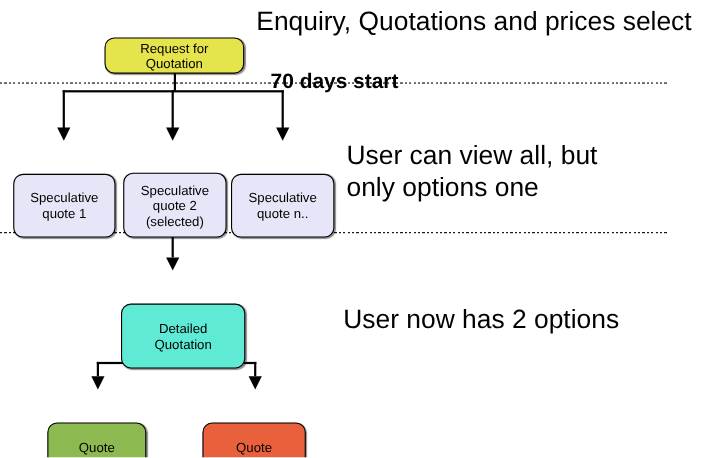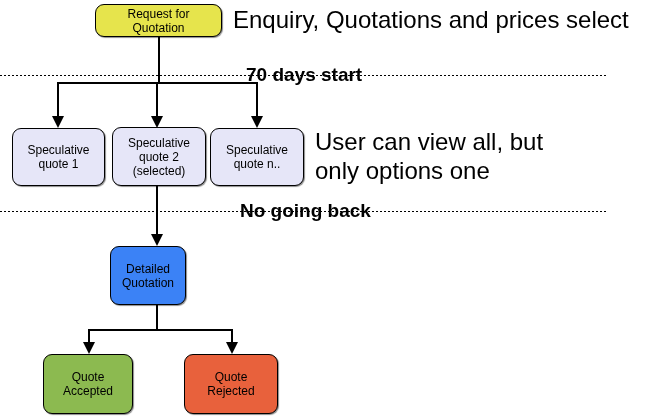--- a/index.html
+++ b/index.html
@@ -19,20 +19,21 @@
     border-radius: 9px;
     box-shadow: 1px 1px 1px rgba(0,0,0,0.45);
     display: flex;
     align-items: center;
     justify-content: center;
     text-align: center;
     font-size: 12px;
     line-height: 14px;
     white-space: pre-line;
     box-sizing: border-box;
+    margin-top: 30px;
   }
   
   .line { position: absolute; background: #000; }
   .line.v { width: 2px; }
   .line.h { height: 2px; }
   
   .arrow {
     position: absolute;
     width: 0; height: 0;
     border-left: 6px solid transparent;
@@ -95,29 +96,29 @@
   <div class="node" style="left: 12px; top: 128px; width: 93px; height: 58px; background-color: rgb(230, 230, 248);">Speculative
 quote 1</div>
 
   <div class="node" style="left: 112px; top: 127px; width: 94px; height: 59px; background-color: rgb(230, 230, 248);">Speculative
 quote 2
 (selected)</div>
 
   <div class="node" style="left: 210px; top: 128px; width: 94px; height: 58px; background-color: rgb(230, 230, 248);">Speculative
 quote n..</div>
 
-  <div class="node" style="left: 110px; top: 246px; width: 76px; height: 59px; background-color: #3b82f6;">Detailed
+  <div class="node" style="left: 110px; top: 246px; width: 113px; height: 59px; background-color: #5eead4;">Detailed
 Quotation</div>
 
   <div class="node" style="left: 43px; top: 354px; width: 90px; height: 60px; background-color: rgb(140, 186, 80);">Quote
 Accepted</div>
 
   <div class="node" style="left: 184px; top: 354px; width: 94px; height: 60px; background-color: rgb(232, 97, 60);">Quote
 Rejected</div>
 
   <div class="divider-label" style="left:246px; top:65px">70 days start</div>
-  <div class="divider-label" style="left:240px; top:201px">No going back</div>
 
   <div class="annotation" style="left:233px; top:5px">Enquiry, Quotations and prices select</div>
   <div class="annotation" style="left:315px; top:127px">User can view all, but
 only options one</div>
+  <div class="annotation" style="left:312px; top:276px">User now has 2 options</div>
 
 </div>
 
 </body></html>

